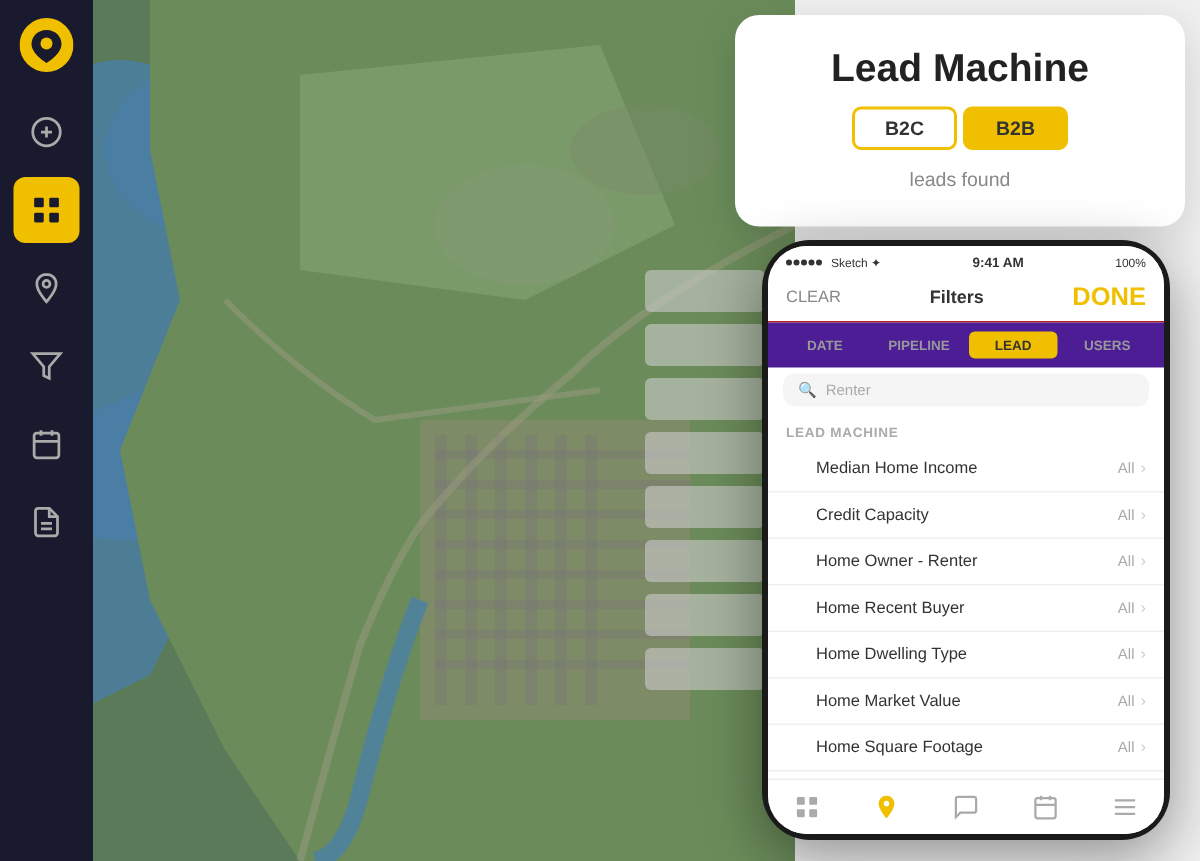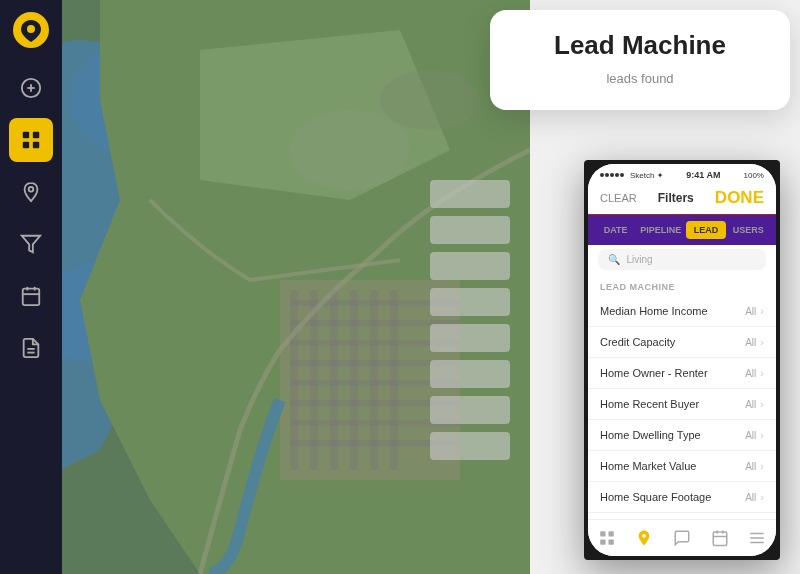--- a/index.html
+++ b/index.html
@@ -111,24 +111,24 @@
       font-size: 13px;
       color: #888;
       margin-bottom: 14px;
     }
 
     
     .phone-mockup {
       position: absolute;
       right: 20px;
       top: 160px;
-      width: 196px;
+      width: 272px;
       height: 400px;
       background: #1a1a1a;
-      border-radius: 4px;
+      border-radius: 32px;
       box-shadow: 0 12px 40px rgba(0,0,0,0.4);
       z-index: 30;
       padding: 4px;
       overflow: hidden;
     }
     .phone-screen {
       background: white;
       border-radius: 26px;
       height: 100%;
       overflow: hidden;
@@ -208,20 +208,21 @@
     .phone-list-item {
       display: flex;
       align-items: center;
       justify-content: space-between;
       padding: 9px 12px;
       border-bottom: 1px solid #f0f0f0;
     }
     .list-item-label {
       font-size: 11px;
       color: #333;
+      margin-left: 20px;
     }
     .list-item-right {
       display: flex;
       align-items: center;
       gap: 4px;
       color: #aaa;
       font-size: 10px;
     }
     .chevron-right {
       font-size: 11px;
@@ -360,20 +361,24 @@
       <path d="M14 2H6a2 2 0 0 0-2 2v16a2 2 0 0 0 2 2h12a2 2 0 0 0 2-2V8z"></path>
       <polyline points="14 2 14 8 20 8"></polyline>
       <line x1="8" y1="13" x2="16" y2="13"></line>
       <line x1="8" y1="17" x2="16" y2="17"></line>
     </svg>
   </div>
 </div>
 
 <div class="right-panel">
   <div class="lead-machine-title">Lead Machine</div>
+  <div class="tab-switcher">
+    <button class="tab-btn">B2C</button>
+    <button class="tab-btn active">B2B</button>
+  </div>
   <div class="leads-label">leads found</div>
 </div>
 
 <div class="result-bars">
   <div class="result-bar"></div>
   <div class="result-bar"></div>
   <div class="result-bar"></div>
   <div class="result-bar"></div>
   <div class="result-bar"></div>
   <div class="result-bar"></div>
@@ -407,21 +412,21 @@
 
     <div class="phone-tabs">
       <div class="phone-tab">DATE</div>
       <div class="phone-tab">PIPELINE</div>
       <div class="phone-tab active">LEAD</div>
       <div class="phone-tab">USERS</div>
     </div>
 
     <div class="phone-search">
       <span class="search-icon-ph">🔍</span>
-      <span class="search-text">Living</span>
+      <span class="search-text">Renter</span>
     </div>
 
     <div class="phone-section-label">LEAD MACHINE</div>
 
     <div class="phone-list">
       <div class="phone-list-item">
         <span class="list-item-label">Median Home Income</span>
         <div class="list-item-right">
           <span>All</span>
           <span class="chevron-right">›</span>

